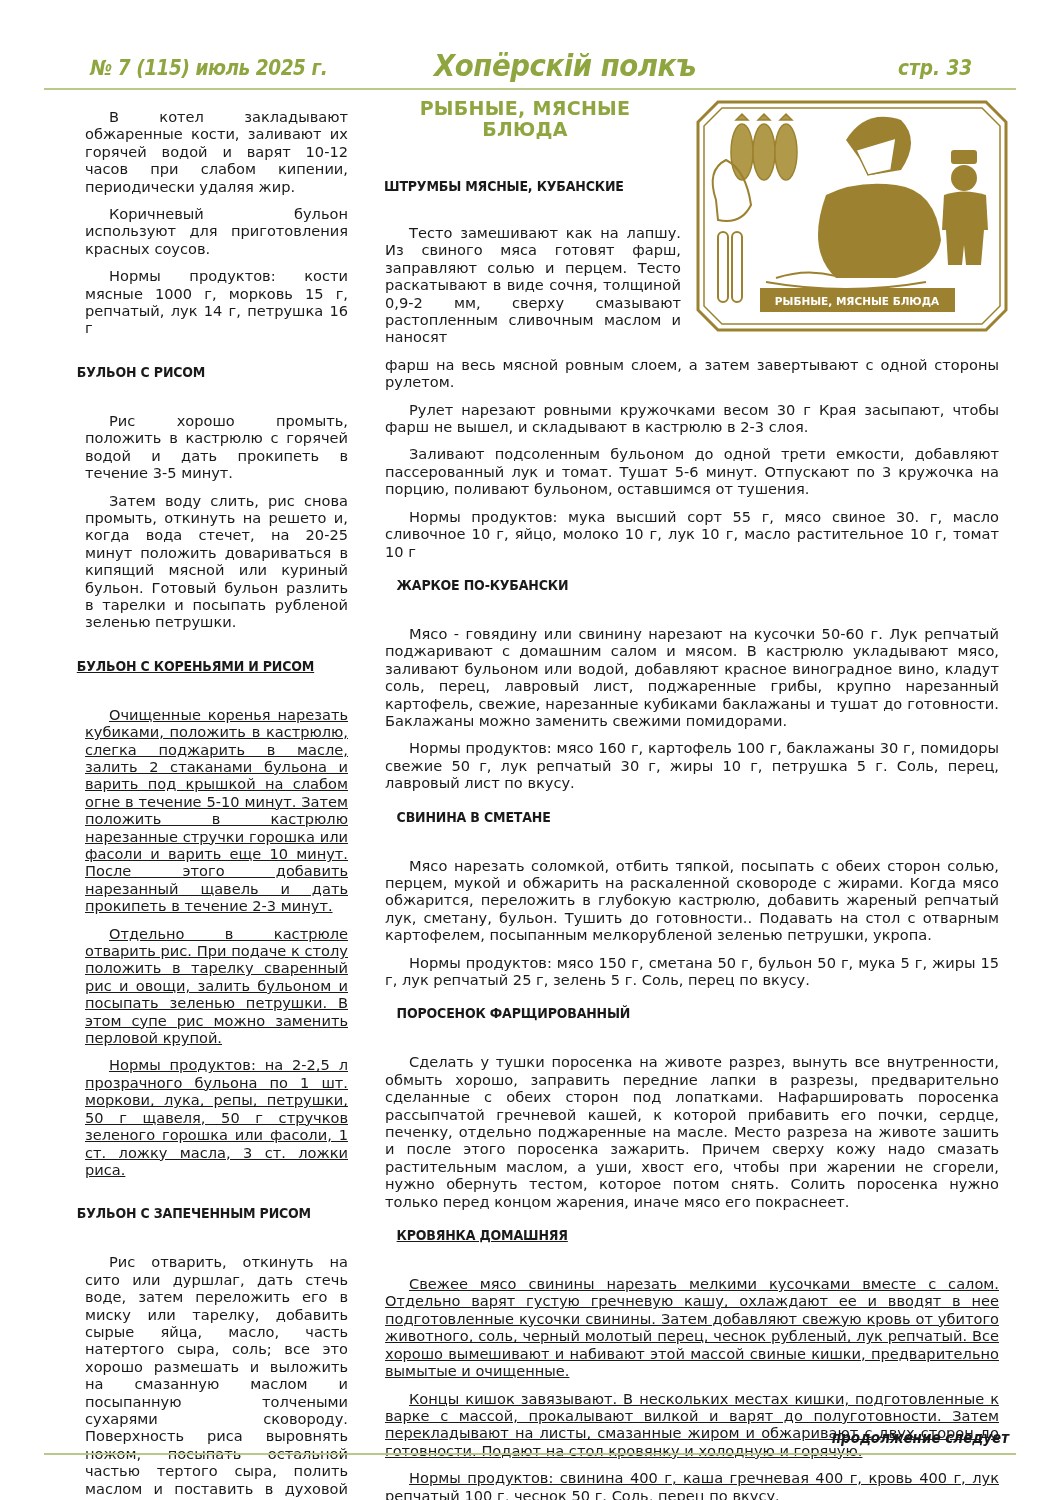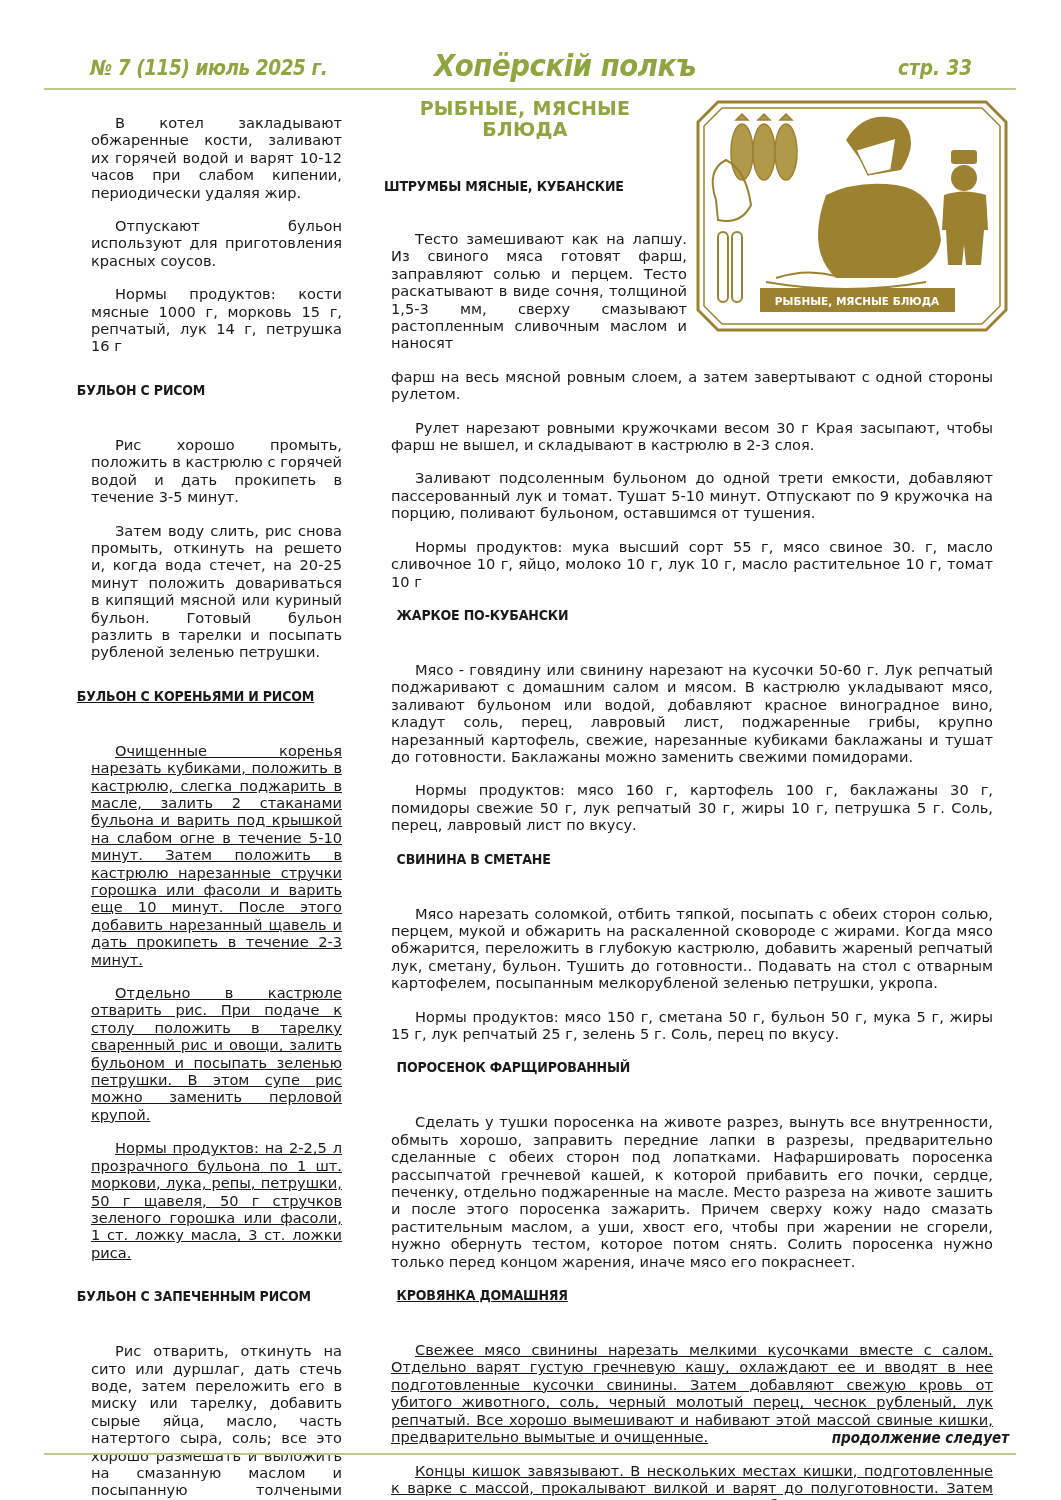--- a/index.html
+++ b/index.html
@@ -12,21 +12,21 @@
                color: #8fa640; letter-spacing: -0.5px; transform: scaleX(0.92); transform-origin: left; }
   .hdr-page { position: absolute; right: 44px; top: 4px; font-size: 21px; font-weight: bold; font-style: italic;
               color: #8fa640; transform: scaleX(0.88); transform-origin: right; }
   .rule { position: absolute; left: 44px; width: 972px; height: 2px; background: #b9c98a; }
   .rule.top { top: 88px; }
   .rule.bottom { top: 1453px; }
 
   .col-left { position: absolute; left: 75px; top: 98px; width: 283px; }
   .col-right { position: absolute; left: 375px; top: 98px; width: 634px; }
 
-  p { margin: 16px; font-size: 14.6px; line-height: 17.4px; text-align: justify; text-indent: 24px; hyphens: manual; }
+  p { margin: 10px; font-size: 14.6px; line-height: 17.4px; text-align: justify; text-indent: 24px; hyphens: manual; }
   h3 { margin: 0; font-size: 14px; font-weight: bold; font-family: "DejaVu Sans", sans-serif;
        transform: scaleX(0.9); transform-origin: left; letter-spacing: -0.2px; }
   .h-left { padding-left: 2px; }
   .h-right { padding-left: 24px; }
 
   .section-title { color: #8fa640; font-weight: bold; font-size: 19px; line-height: 21px; text-align: center;
                    width: 300px; margin: 0; letter-spacing: 0.3px; }
 
   .illus { position: absolute; left: 696px; top: 100px; width: 312px; height: 232px; }
   .narrow { width: 296px; }
@@ -39,21 +39,21 @@
 <div class="header">
   <span class="hdr-issue">№ 7 (115) июль 2025 г.</span>
   <span class="hdr-title">Хопёрскій полкъ</span>
   <span class="hdr-page">стр. 33</span>
 </div>
 <div class="rule top"></div>
 
 <div class="col-left">
   <div>
     <p>В котел закладывают обжаренные кости, заливают их горячей водой и варят 10-12 часов при слабом кипении, периодически удаляя жир.</p>
-    <p>Отпускают бульон используют для приготовления красных соусов.</p>
+    <p>Коричневый бульон используют для приготовления красных соусов.</p>
     <p>Нормы продуктов: кости мясные 1000 г, морковь 15 г, репчатый, лук 14 г, петрушка 16 г</p>
   </div>
 
   <div style="margin-top:27px;">
     <h3 class="h-left">БУЛЬОН С РИСОМ</h3>
     <div style="height:22px"></div>
     <p>Рис хорошо промыть, положить в кастрюлю с горячей водой и дать прокипеть в течение 3-5 минут.</p>
     <p>Затем воду слить, рис снова промыть, откинуть на решето и, когда вода стечет, на 20-25 минут положить довариваться в кипящий мясной или куриный бульон. Готовый бульон разлить в тарелки и посыпать рубленой зеленью петрушки.</p>
   </div>
 
@@ -116,24 +116,24 @@
     <text x="161" y="205" text-anchor="middle" font-family="DejaVu Sans, sans-serif" font-size="10.5" font-weight="bold" fill="#ffffff">РЫБНЫЕ, МЯСНЫЕ БЛЮДА</text>
   </svg>
 </div>
 
 <div class="col-right">
   <h2 class="section-title">РЫБНЫЕ, МЯСНЫЕ БЛЮДА</h2>
 
   <div style="margin-top:38px;">
     <h3 style="padding-left:10px;">ШТРУМБЫ МЯСНЫЕ, КУБАНСКИЕ</h3>
     <div style="height:20px"></div>
-    <p class="narrow">Тесто замешивают как на лапшу. Из свиного мяса готовят фарш, заправляют солью и перцем. Тесто раскатывают в виде сочня, толщиной 1,5-3 мм, сверху смазывают растопленным сливочным маслом и наносят</p>
+    <p class="narrow">Тесто замешивают как на лапшу. Из свиного мяса готовят фарш, заправляют солью и перцем. Тесто раскатывают в виде сочня, толщиной 0,9-2 мм, сверху смазывают растопленным сливочным маслом и наносят</p>
     <p style="text-indent:0">фарш на весь мясной ровным слоем, а затем завертывают с одной стороны рулетом.</p>
     <p>Рулет нарезают ровными кружочками весом 30 г Края засыпают, чтобы фарш не вышел, и складывают в кастрюлю в 2-3 слоя.</p>
-    <p>Заливают подсоленным бульоном до одной трети емкости, добавляют пассерованный лук и томат. Тушат 5-10 минут. Отпускают по 9 кружочка на порцию, поливают бульоном, оставшимся от тушения.</p>
+    <p>Заливают подсоленным бульоном до одной трети емкости, добавляют пассерованный лук и томат. Тушат 5-6 минут. Отпускают по 3 кружочка на порцию, поливают бульоном, оставшимся от тушения.</p>
     <p>Нормы продуктов: мука высший сорт 55 г, мясо свиное 30. г, масло сливочное 10 г, яйцо, молоко 10 г, лук 10 г, масло растительное 10 г, томат 10 г</p>
   </div>
 
   <div style="margin-top:17px;">
     <h3 class="h-right">ЖАРКОЕ ПО-КУБАНСКИ</h3>
     <div style="height:22px"></div>
     <p>Мясо - говядину или свинину нарезают на кусочки 50-60 г. Лук репчатый поджаривают с домашним салом и мясом. В кастрюлю укладывают мясо, заливают бульоном или водой, добавляют красное виноградное вино, кладут соль, перец, лавровый лист, поджаренные грибы, крупно нарезанный картофель, свежие, нарезанные кубиками баклажаны и тушат до готовности. Баклажаны можно заменить свежими помидорами.</p>
     <p>Нормы продуктов: мясо 160 г, картофель 100 г, баклажаны 30 г, помидоры свежие 50 г, лук репчатый 30 г, жиры 10 г, петрушка 5 г. Соль, перец, лавровый лист по вкусу.</p>
   </div>
 

